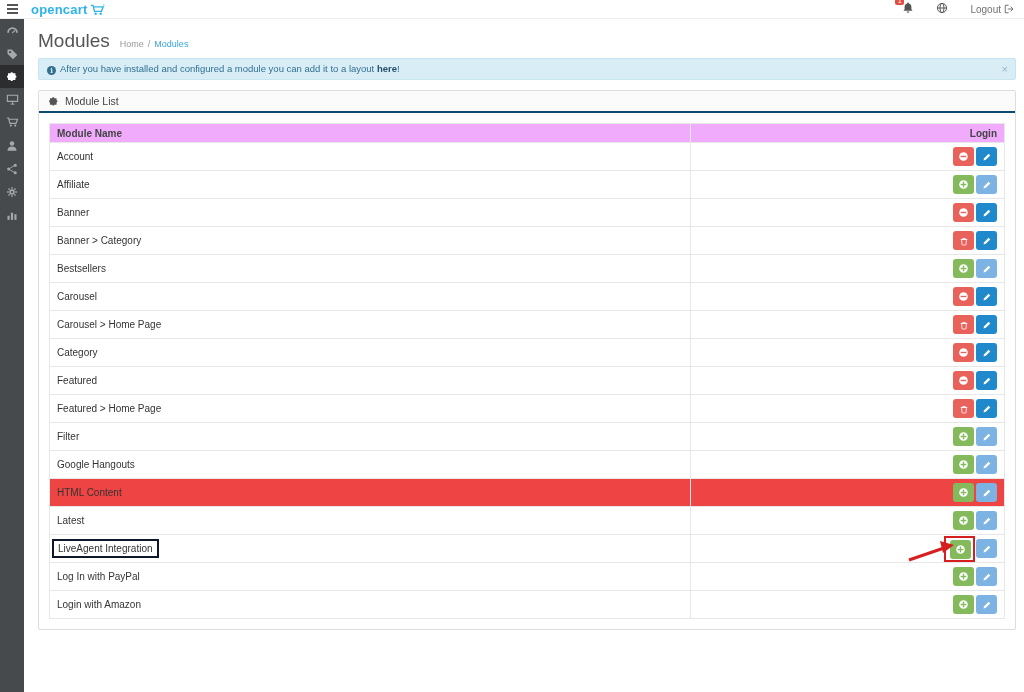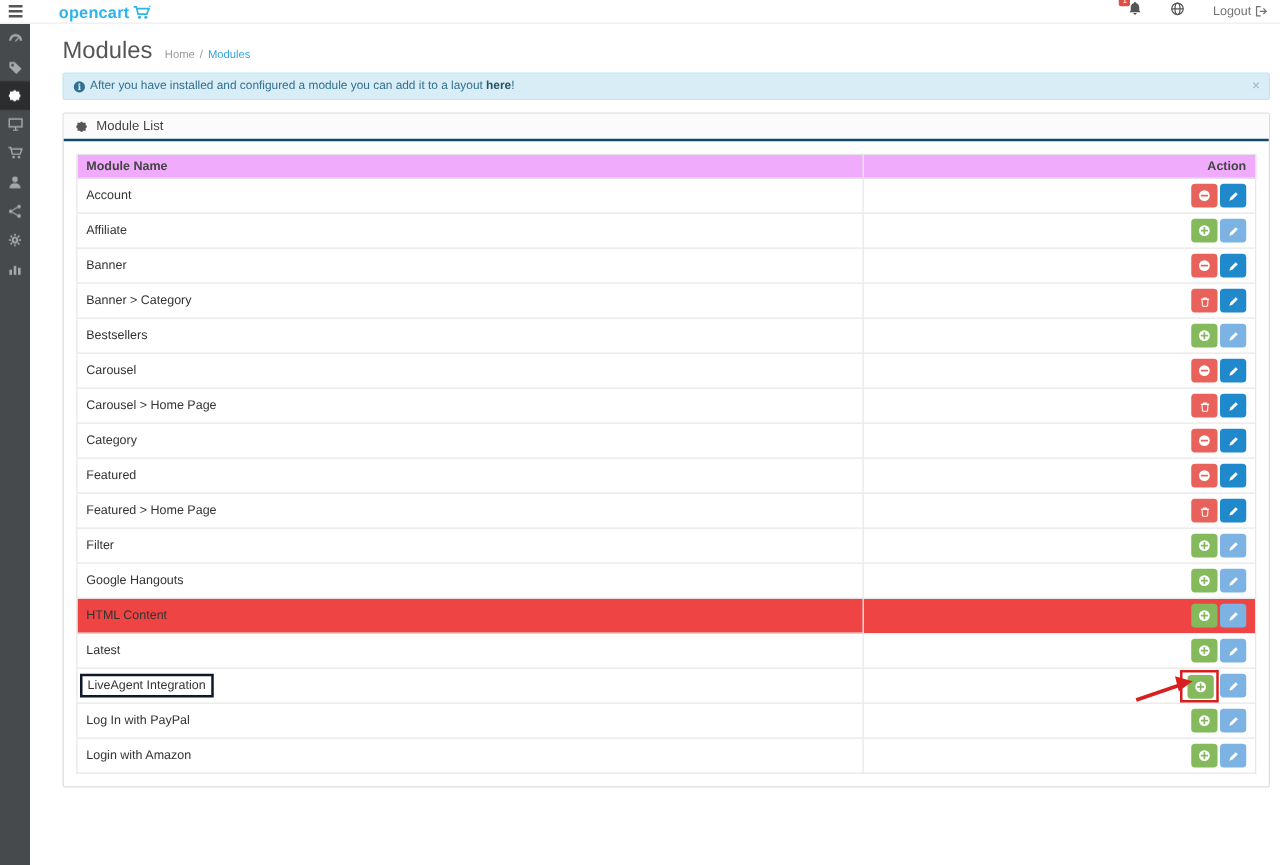--- a/index.html
+++ b/index.html
@@ -6,38 +6,38 @@
   html,body { width:1024px; height:692px; overflow:hidden; background:#fff;
     font-family:"Liberation Sans","DejaVu Sans",sans-serif; color:#333; }
 
   
   .navbar { position:fixed; top:0; left:0; width:1024px; height:19px; background:#fff;
     border-bottom:1px solid #ededed; z-index:20; display:flex; align-items:center; }
   .nav-toggle { width:24px; height:19px; display:flex; align-items:center; justify-content:center; cursor:pointer; }
   .bars { width:11px; height:2px; background:#555; position:relative; }
   .bars::before,.bars::after { content:""; position:absolute; left:0; width:11px; height:2px; background:#555; }
   .bars::before { top:-4px; } .bars::after { top:4px; }
-  .logo { display:flex; align-items:center; margin-left:23px; cursor:pointer; }
+  .logo { display:flex; align-items:center; margin-left:7px; cursor:pointer; }
   .logo-text { font-size:13px; font-weight:bold; color:#2eb3ea; letter-spacing:.2px; }
   .logo svg { margin-left:2px; }
   .nav-right { margin-left:auto; display:flex; align-items:center; gap:22px; padding-right:10px; }
   .nav-bell { position:relative; cursor:pointer; }
   .badge { position:absolute; top:-4px; left:-7px; min-width:9px; height:9px; background:#e04f44;
     color:#fff; font-size:6.5px; line-height:9px; text-align:center; border-radius:2px; padding:0 1px; }
   .nav-globe { cursor:pointer; }
   .nav-logout { display:flex; align-items:center; gap:3px; color:#737373; font-size:10px; cursor:pointer; }
 
   
   .sidebar { position:fixed; top:19px; left:0; bottom:0; width:24px; background:#474a4d; z-index:10; }
   .side-item { height:23px; display:flex; align-items:center; justify-content:center; color:#a6a9ac; cursor:pointer; }
   .side-item.active { background:#2b2d2f; color:#fff; }
   .side-item svg { display:block; }
 
   
-  .main { margin-left:36px; padding:7px 8px 0 14px; }
+  .main { margin-left:24px; padding:7px 8px 0 14px; }
   .page-header { display:flex; align-items:baseline; gap:10px; padding:4px 0 6px 0; }
   .page-title { font-size:19px; font-weight:400; color:#555; }
   .breadcrumb { font-size:9px; color:#9a9a9a; }
   .breadcrumb a { text-decoration:none; cursor:pointer; }
   .crumb-home { color:#9a9a9a; }
   .crumb-sep { margin:0 4px; color:#9a9a9a; }
   .crumb-current { color:#39a3d9; }
 
   
   .alert { position:relative; height:22px; background:#d9edf7; border:1px solid #c7e4f1; border-radius:2px;
@@ -222,21 +222,21 @@
       <svg width="11" height="11" viewBox="0 0 13 13">
         <path fill="#555" d="M6.2 1.6c.9 0 1.3.6 1.3 1.1h2.6V5c.5 0 1.1.4 1.1 1.3s-.6 1.3-1.1 1.3v2.6H7.5c0 .5-.4 1.1-1.3 1.1s-1.3-.6-1.3-1.1H2.3V7.6c-.5 0-1.1-.4-1.1-1.3S1.8 5 2.3 5V2.7h2.6c0-.5.4-1.1 1.3-1.1z"></path>
       </svg>
       <span>Module List</span>
     </div>
     <div class="panel-body">
       <table>
         <thead>
           <tr>
             <th>Module Name</th>
-            <th class="col-action">Action</th>
+            <th class="col-action">Login</th>
           </tr>
         </thead>
         <tbody id="module-rows">
             <tr>
               <td><span>Account</span></td>
               <td class="cell-action"><a class="btn btn-danger">
                   <span>
                     <svg width="11" height="11" viewBox="0 0 12 12">
                       <circle cx="6" cy="6" r="4.7" fill="#fff"></circle>
                       <rect x="2.9" y="5.25" width="6.2" height="1.5" fill="#e8625b"></rect>

